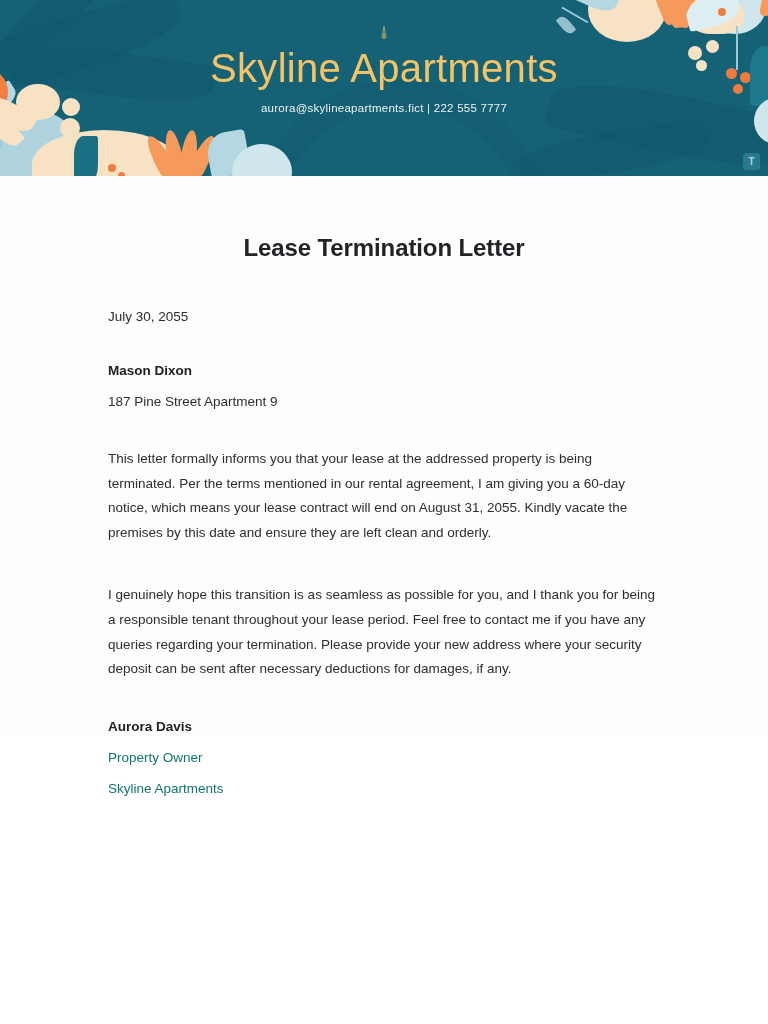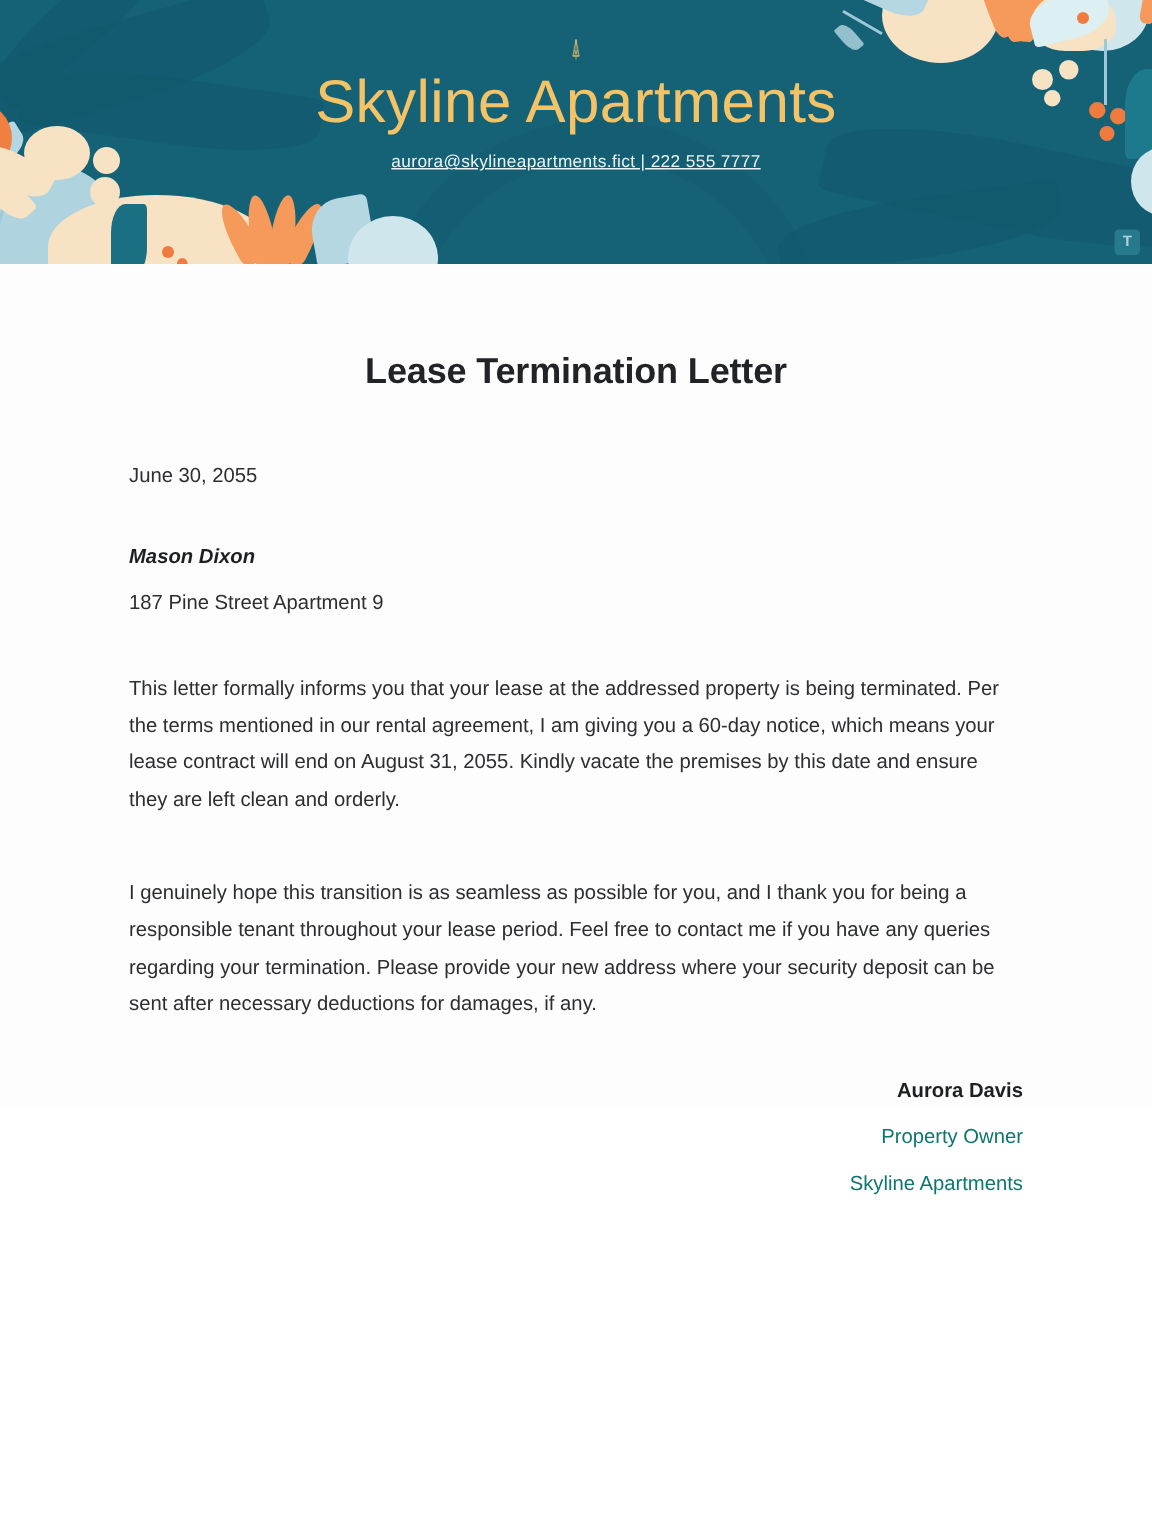--- a/index.html
+++ b/index.html
@@ -34,21 +34,20 @@
   .tower { margin:0 auto; padding-top:26px; width:34px; height:40px; display:block; }
 
   .brand {
     font-size:40px; font-weight:400; color:#F4C366;
     letter-spacing:.3px; line-height:1; margin-top:8px;
     font-family:"Liberation Sans", sans-serif;
   }
   .contact {
     margin-top:14px; font-size:11.5px; color:#eef4f5;
     letter-spacing:.25px;
-    text-decoration:underline;
   }
 
   
   .floral { position:absolute; z-index:4; }
   .blob { position:absolute; border-radius:50%; }
   .petal { position:absolute; background:#F59A5B; border-radius:60% 60% 40% 40%/ 80% 80% 20% 20%; }
   .leafb { position:absolute; background:#B4D7E2; border-radius:50% 8% 50% 8%; }
   .leafd { position:absolute; background:#1f7f91; border-radius:50% 8% 50% 8%; }
   .cream { position:absolute; background:#F7E3C4; border-radius:50%; }
   .dot-o { position:absolute; background:#F07B3F; border-radius:50%; }
@@ -65,43 +64,43 @@
 
   .watermark {
     position:absolute; right:8px; bottom:6px; z-index:7;
     width:17px; height:17px; border-radius:3px;
     background:#2b7f91; color:#cfe6ec;
     font-size:10px; font-weight:700; line-height:17px; text-align:center;
     opacity:.85;
   }
 
   
-  .doc { padding:0 86px; }
+  .doc { padding:0 108px; }
 
   .doc-title {
     text-align:center; font-size:24px; font-weight:700; color:#222326;
     letter-spacing:-.1px; margin-top:58px;
   }
 
   .date { margin-top:47px; font-size:13.5px; color:#2d2e31; }
 
   .addr { margin-top:39px; }
-  .addr .nm { font-size:13.5px; font-weight:700; color:#1e1f22;font-style:italic; }
+  .addr .nm { font-size:13.5px; font-weight:700; color:#1e1f22; }
   .addr .ln { font-size:13.5px; color:#2d2e31; margin-top:16px; }
 
   .salut { margin-top:39px; font-size:13.5px; color:#2d2e31; }
 
   .para {
     margin-top:38px; font-size:13.5px; color:#2d2e31;
     line-height:24.6px; text-align:left; max-width:586px;
   }
 
   .closing { margin-top:41px; font-size:13.5px; color:#2d2e31; }
 
-  .sign { margin-top:37px;text-align:right; }
+  .sign { margin-top:37px; }
   .sign .nm { font-size:13.5px; font-weight:700; color:#1e1f22; }
   .sign .ln { font-size:13.5px; color:#0f766e; margin-top:16px; }
 </style>
 </head>
 <body>
 
 <div class="page">
 
   <div class="letterhead">
 
@@ -179,21 +178,21 @@
       <div class="contact">aurora@skylineapartments.fict | 222 555 7777</div>
     </div>
 
     <div class="watermark">T</div>
   </div>
 
   <div class="doc">
 
     <div class="doc-title">Lease Termination Letter</div>
 
-    <div class="date">June 30, 2055</div>
+    <div class="date">July 30, 2055</div>
 
     <div class="addr">
       <div class="nm">Mason Dixon</div>
       <div class="ln">187 Pine Street Apartment 9</div>
     </div>
 
 
     <p class="para">This letter formally informs you that your lease at the addressed property is being terminated. Per the terms mentioned in our rental agreement, I am giving you a 60-day notice, which means your lease contract will end on August 31, 2055. Kindly vacate the premises by this date and ensure they are left clean and orderly.</p>
     <p class="para">I genuinely hope this transition is as seamless as possible for you, and I thank you for being a responsible tenant throughout your lease period. Feel free to contact me if you have any queries regarding your termination. Please provide your new address where your security deposit can be sent after necessary deductions for damages, if any.</p>
 

